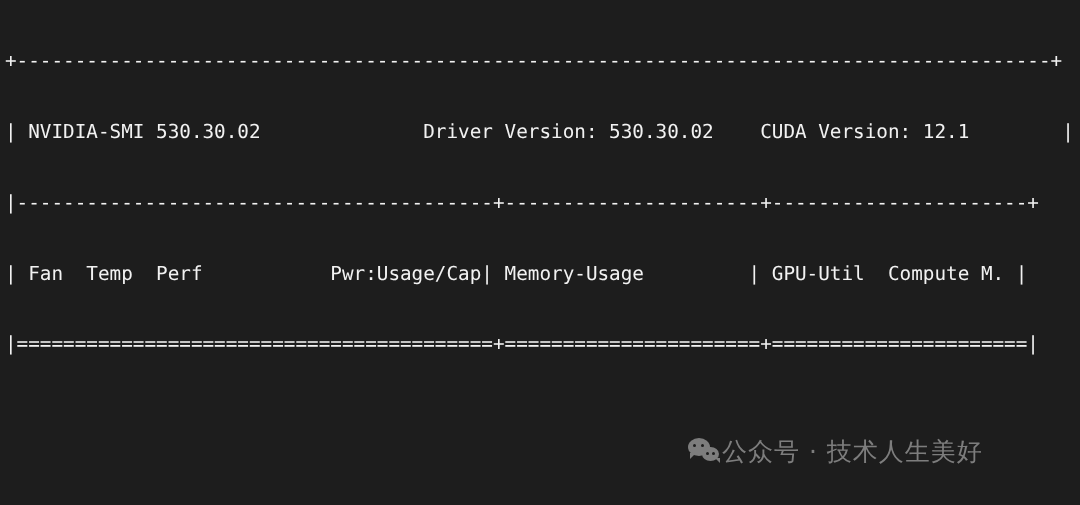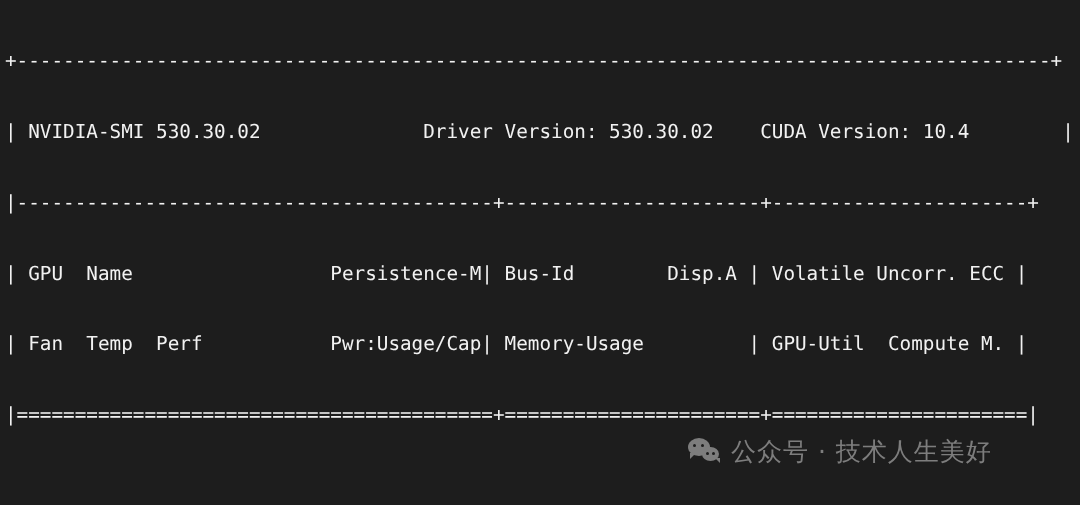--- a/index.html
+++ b/index.html
@@ -37,21 +37,20 @@
     height: 23.6px;
     font-weight: 400;
   }
   
   #watermark {
     position: absolute;
     left: 688px;
     top: 438px;
     display: flex;
     align-items: center;
-    gap: 9px;
     pointer-events: none;
     opacity: 0.62;
   }
   #watermark .wm-text {
     font-family: "DejaVu Sans", "Liberation Sans", sans-serif;
     font-size: 25px;
     color: #b9b9b9;
     letter-spacing: 1px;
     line-height: 1;
     white-space: nowrap;
@@ -94,23 +93,22 @@
     width: 3.4px; height: 3.4px;
     border-radius: 50%;
     background: #1d1d1d;
   }
 </style>
 </head>
 <body>
 
 <div id="terminal" style="font-size: 19.31px;">
   <div class="smi-line">+-----------------------------------------------------------------------------------------+</div>
-  <div class="smi-line">| NVIDIA-SMI 530.30.02              Driver Version: 530.30.02    CUDA Version: 10.4        |</div>
+  <div class="smi-line">| NVIDIA-SMI 530.30.02              Driver Version: 530.30.02    CUDA Version: 12.1        |</div>
   <div class="smi-line">|-----------------------------------------+----------------------+----------------------+</div>
-  <div class="smi-line">| GPU  Name                 Persistence-M| Bus-Id        Disp.A | Volatile Uncorr. ECC |</div>
   <div class="smi-line">| Fan  Temp  Perf           Pwr:Usage/Cap| Memory-Usage         | GPU-Util  Compute M. |</div>
   <div class="smi-line">|=========================================+======================+======================|</div>
   
   
   
   
   
   
   
   

